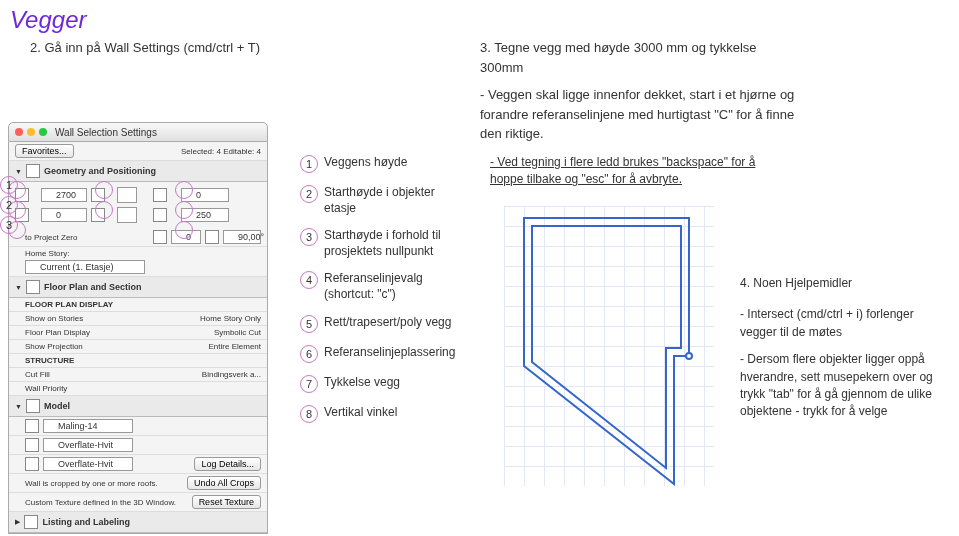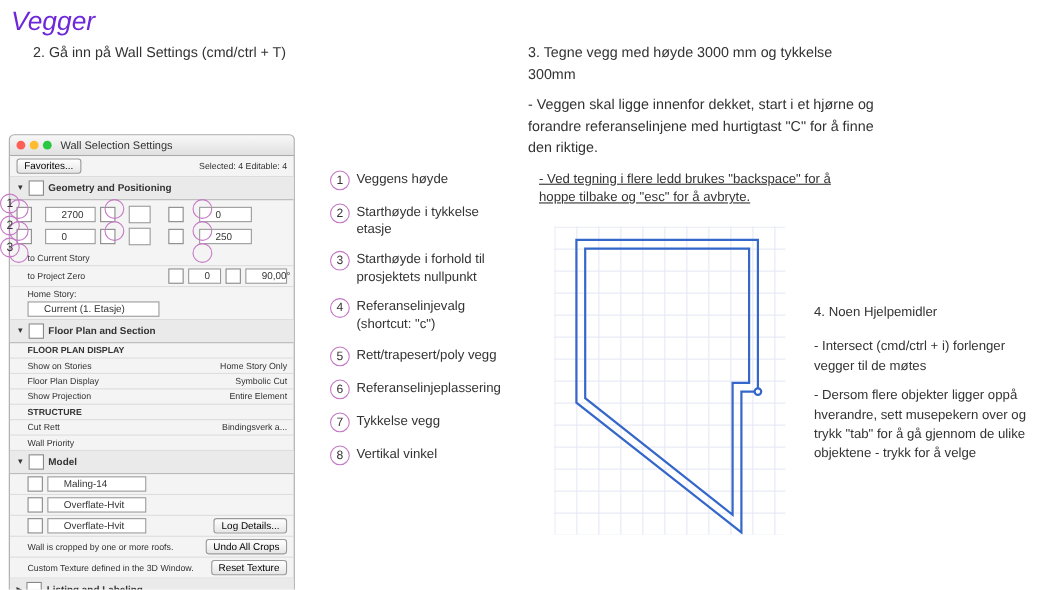--- a/index.html
+++ b/index.html
@@ -171,21 +171,21 @@
   </svg>
 </div>
 
 <div class="legend">
   <div class="legend-item">
     <div class="circ-num">1</div>
     <div class="txt">Veggens høyde</div>
   </div>
   <div class="legend-item">
     <div class="circ-num">2</div>
-    <div class="txt">Starthøyde i tykkelse etasje</div>
+    <div class="txt">Starthøyde i objekter etasje</div>
   </div>
   <div class="legend-item">
     <div class="circ-num">3</div>
     <div class="txt">Starthøyde i forhold til prosjektets nullpunkt</div>
   </div>
   <div class="legend-item">
     <div class="circ-num">4</div>
     <div class="txt">Referanselinjevalg (shortcut: "c")</div>
   </div>
   <div class="legend-item">
@@ -247,23 +247,20 @@
       <div class="circ" style="top:-1px;left:86px;"></div>
       <div class="circ" style="top:-1px;left:166px;"></div>
       <div class="circ" style="top:19px;left:-1px;"></div>
       <div class="circ" style="top:19px;left:86px;"></div>
       <div class="circ" style="top:19px;left:166px;"></div>
       <div class="circ" style="top:39px;left:-1px;"></div>
       <div class="circ" style="top:39px;left:166px;"></div>
     </div>
 
     <div class="panel-row inner" style="font-size:8px;">
-      <span>to Current Story</span>
-    </div>
-    <div class="panel-row inner" style="font-size:8px;">
       <span>to Project Zero</span>
       <span style="margin-left:auto;" class="kv">
         <span class="mini-icon"></span>
         <span class="input-box" style="width:24px;">0</span>
         <span class="mini-icon"></span>
         <span class="input-box" style="width:38px;">90,00°</span>
       </span>
     </div>
     <div class="panel-row inner" style="flex-direction:column;align-items:flex-start;font-size:8px;gap:2px;">
       <span>Home Story:</span>
@@ -287,21 +284,21 @@
       <span style="margin-left:auto;">Symbolic Cut</span>
     </div>
     <div class="panel-row inner" style="font-size:8px;">
       <span>Show Projection</span>
       <span style="margin-left:auto;text-align:center;">Entire Element</span>
     </div>
     <div class="panel-row inner" style="font-size:8px;font-weight:bold;">
       <span>STRUCTURE</span>
     </div>
     <div class="panel-row inner" style="font-size:8px;">
-      <span>Cut Rett</span>
+      <span>Cut Fill</span>
       <span style="margin-left:auto;">Bindingsverk a...</span>
     </div>
     <div class="panel-row inner" style="font-size:8px;">
       <span>Wall Priority</span>
     </div>
 
     <div class="panel-section-hdr">
       <span class="tri">▼</span>
       <span class="mini-icon"></span>
       <span style="margin-left:4px;font-weight:bold;">Model</span>

